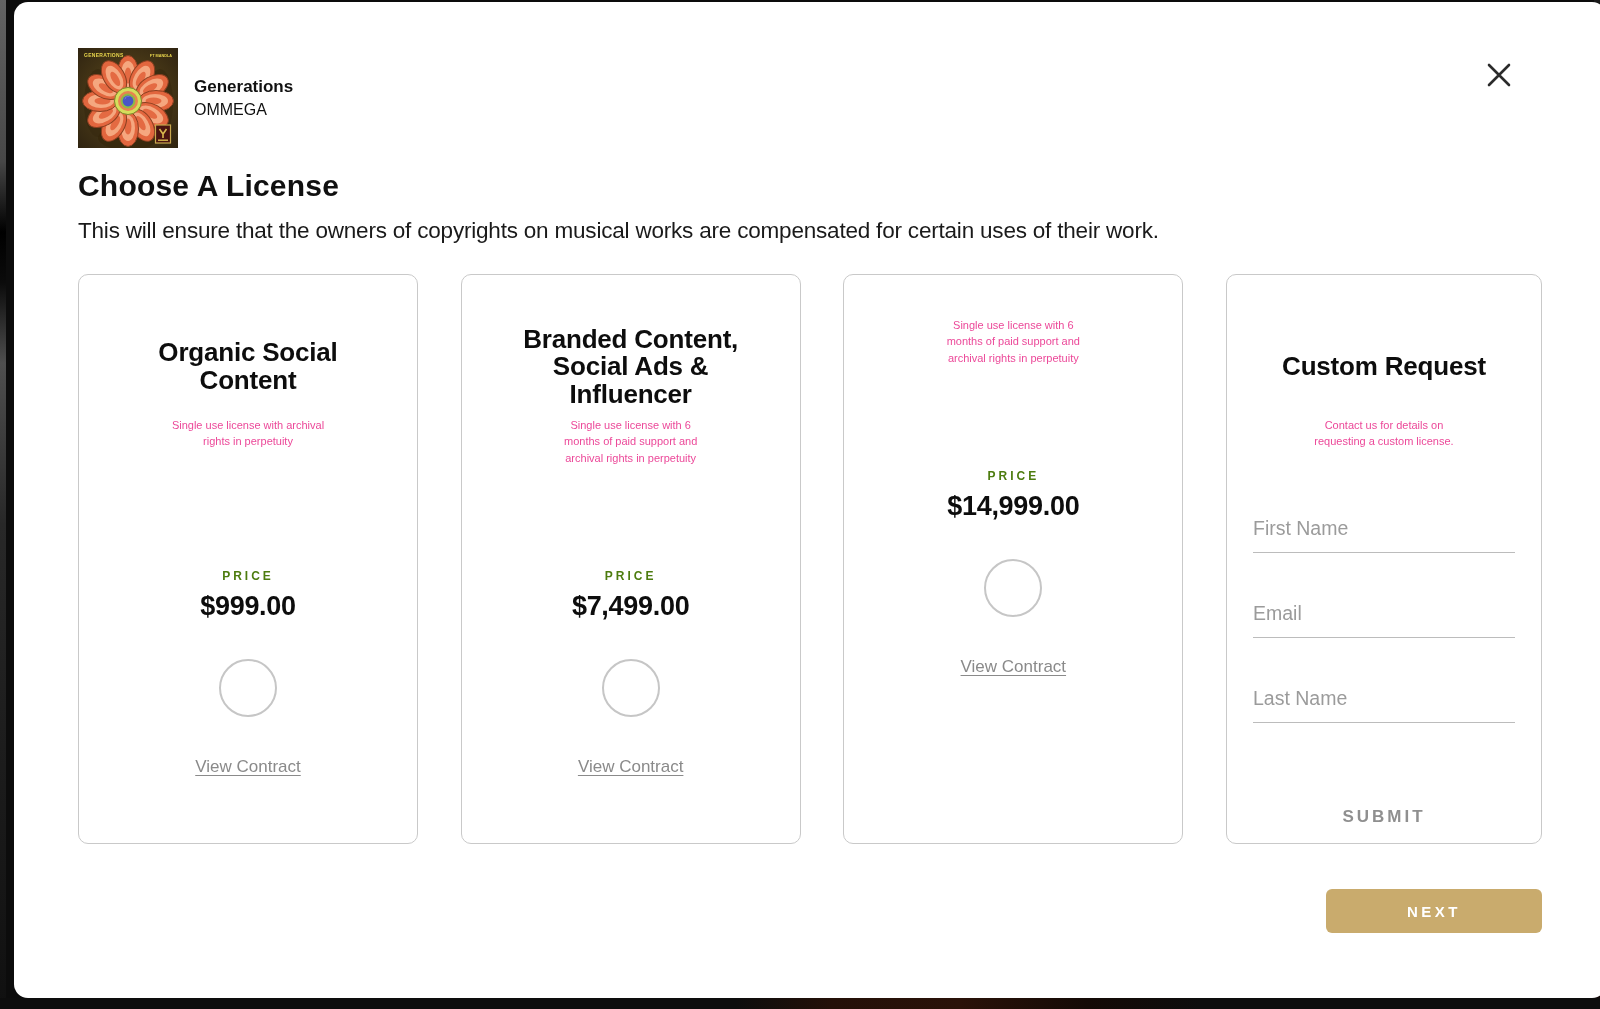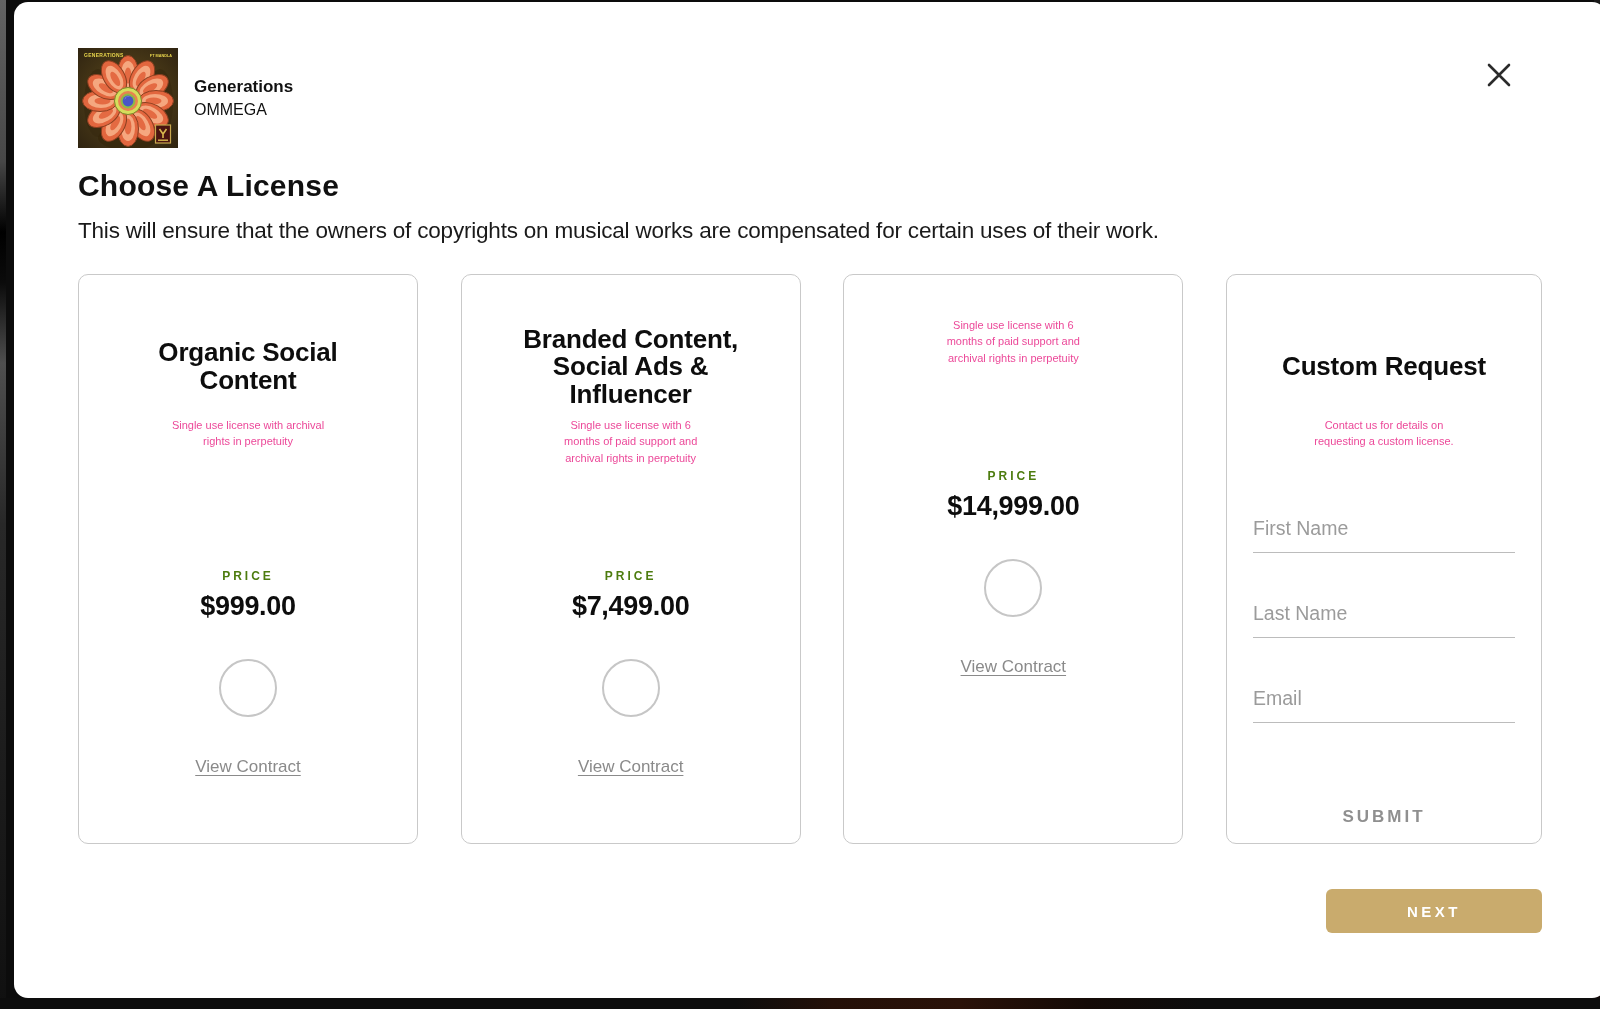--- a/index.html
+++ b/index.html
@@ -221,24 +221,24 @@
 
       <div class="card custom">
         <div class="card-title">Custom Request</div>
         <div class="card-desc">Contact us for details on
 requesting a custom license.</div>
         <div class="custom-form">
           <div class="field">
             <input type="text" placeholder="First Name" style="">
           </div>
           <div class="field">
-            <input type="text" placeholder="Last Name" style="">
+            <input type="text" placeholder="Email" style="">
           </div>
           <div class="field">
-            <input type="text" placeholder="Email" style="">
+            <input type="text" placeholder="Last Name" style="">
           </div>
           <button class="submit-btn">SUBMIT</button>
         </div>
       </div>
 
     </div>
 
     <div class="footer">
       <button class="next-btn">NEXT</button>
     </div>

